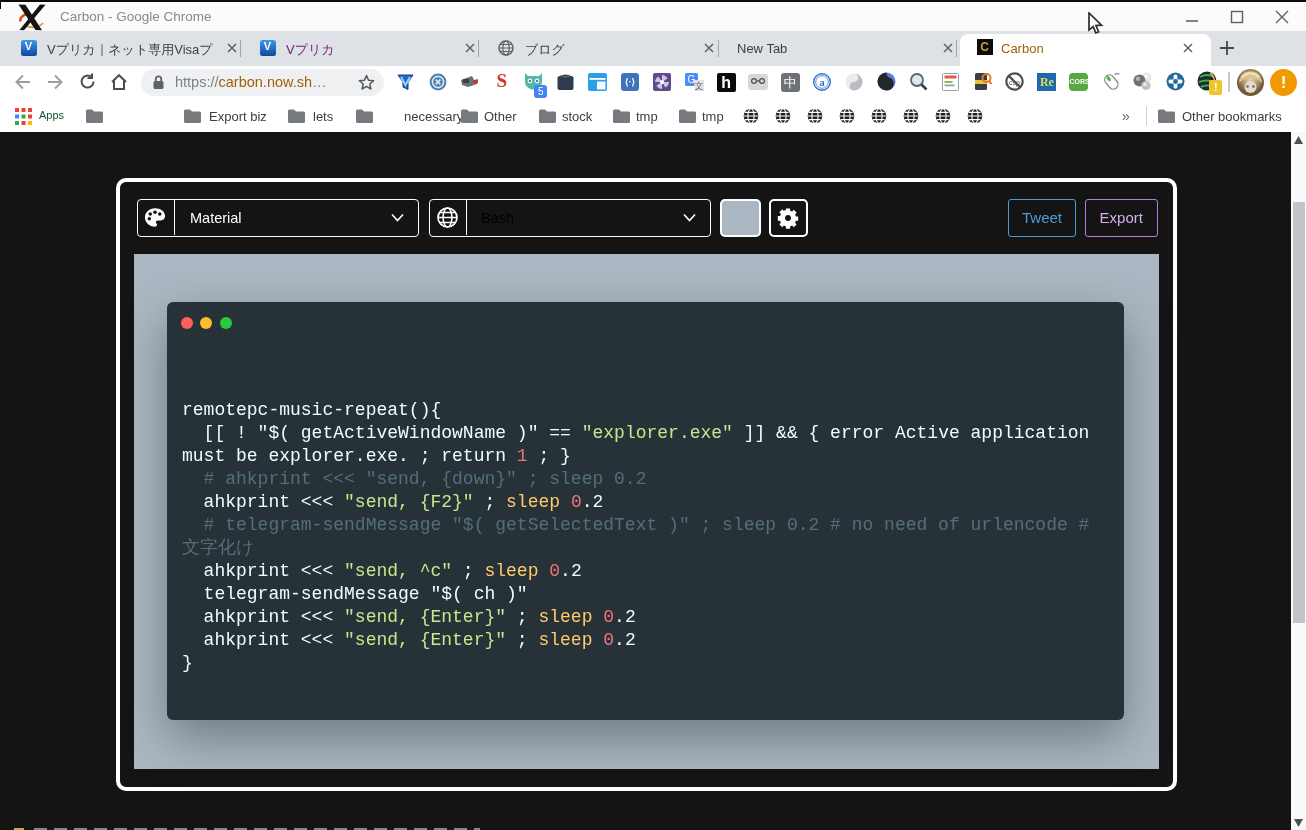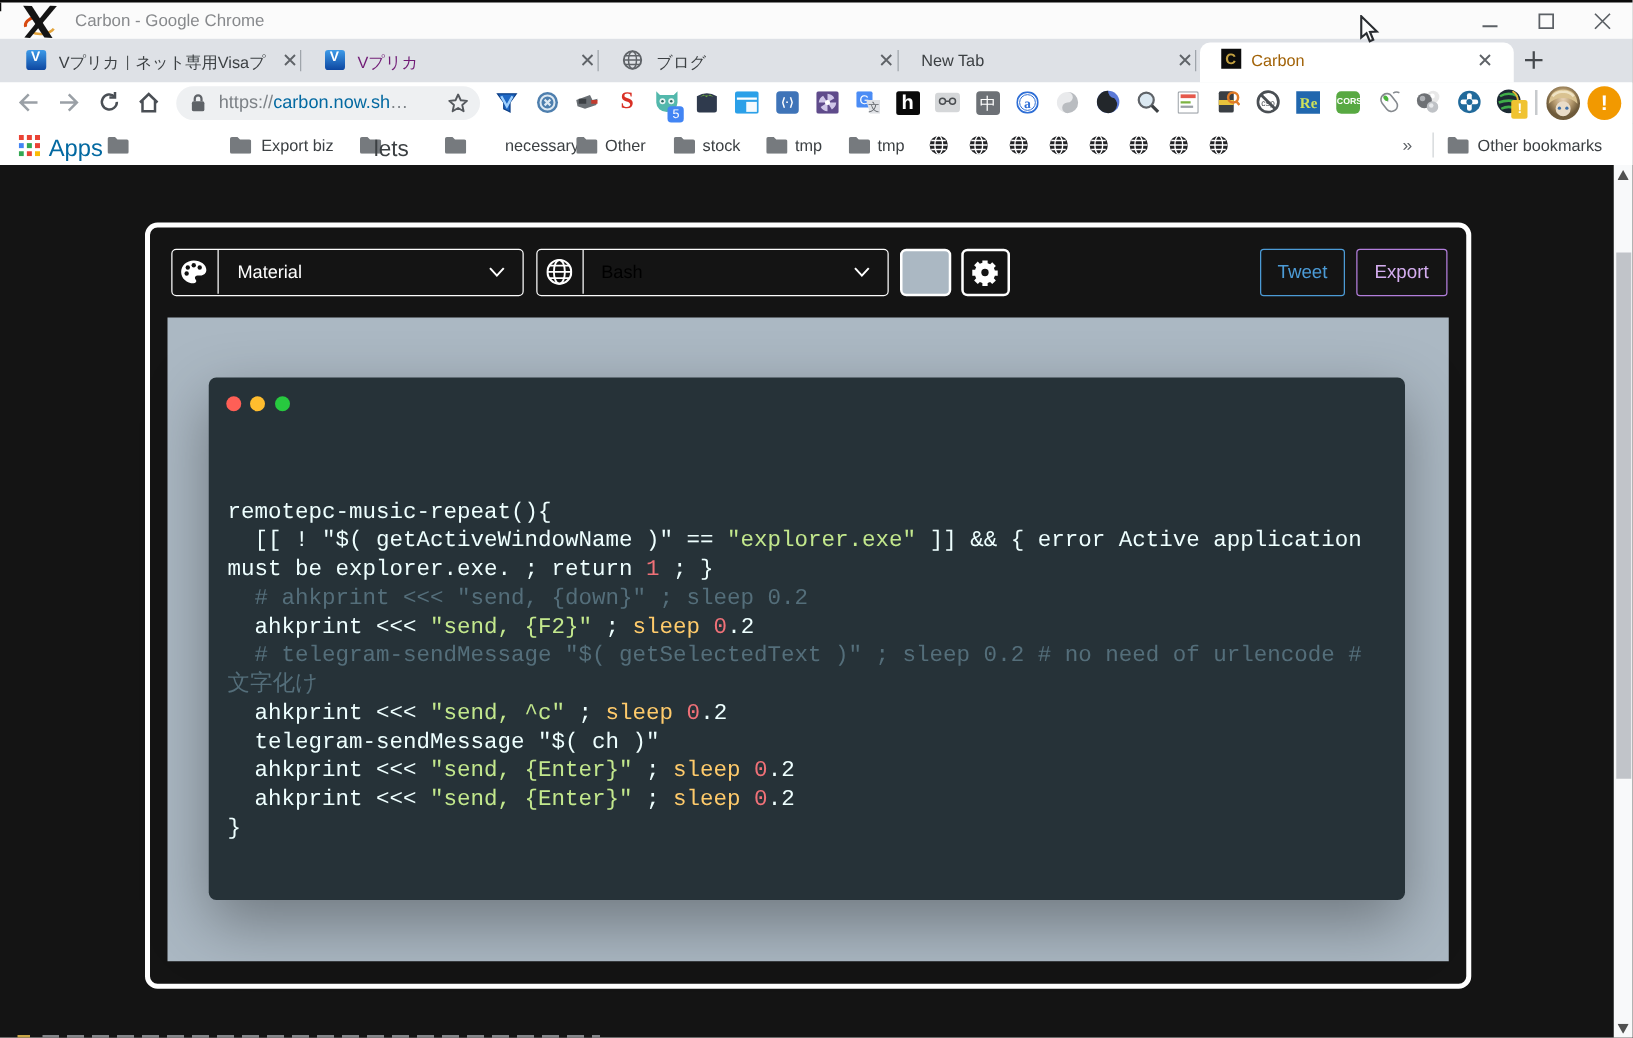--- a/index.html
+++ b/index.html
@@ -90,21 +90,21 @@
 
 <svg class="abs" style="left:110px;top:72.5px;" width="18" height="18" viewBox="0 0 18 18">
 <path d="M2 9 L9 2.2 L16 9 M4 7.8 V16 H14 V7.8" fill="none" stroke="#4a4f55" stroke-width="2"></path>
     </svg>
 
 <div class="abs" style="left:141px;top:68.5px;width:243px;height:27px;border-radius:13.5px;background:#eef0f2;"></div>
 <svg class="abs" style="left:152px;top:75px;" width="13" height="15" viewBox="0 0 13 15">
 <rect x="1.5" y="6" width="10" height="8" rx="1.5" fill="#5f6368"></rect>
 <path d="M3.8 6 V4 a2.7 2.7 0 0 1 5.4 0 V6" fill="none" stroke="#5f6368" stroke-width="1.8"></path>
     </svg>
-<div class="abs" style="left:175px;top:74px;font-size:14.5px;color:#7c8186;">https://<span style="color:#0369a1;">carbon.now.sh</span>…</div>
+<div class="abs" style="left:175px;top:74px;font-size:14.5px;color:#7c8186;">https://<span style="color:#a16207;">carbon.now.sh</span>…</div>
 <svg class="abs" style="left:358px;top:73.5px;" width="17" height="17" viewBox="0 0 17 17">
 <path d="M8.5 1.6 L10.6 6.2 L15.6 6.7 L11.8 10 L12.9 15 L8.5 12.4 L4.1 15 L5.2 10 L1.4 6.7 L6.4 6.2 Z" fill="none" stroke="#55595e" stroke-width="1.5" stroke-linejoin="round"></path>
     </svg>
 <svg class="abs" style="left:396.0px;top:73px;" width="19" height="19" viewBox="0 0 19 19">
       <path d="M2 2 H17 L12 9 V16.5 L7 14 V9 Z" fill="#1f68c5" stroke="#0d3f86" stroke-width="1"></path>
       <path d="M5 4 L9.5 12 L14 4" fill="none" stroke="#9fd1ff" stroke-width="2"></path>
     </svg>
 <svg class="abs" style="left:428.57px;top:73px;" width="18" height="18" viewBox="0 0 18 18">
       <circle cx="9" cy="9" r="8.4" fill="#4e7fae"></circle>
       <circle cx="9" cy="9" r="5.6" fill="none" stroke="#dce8f2" stroke-width="1.6"></circle>
@@ -240,33 +240,33 @@
 <rect x="0" y="0" width="4" height="4" fill="#ea4335"></rect>
       <rect x="6.5" y="0" width="4" height="4" fill="#ea4335"></rect>
       <rect x="13" y="0" width="4" height="4" fill="#ea4335"></rect>
 <rect x="0" y="6.5" width="4" height="4" fill="#4285f4"></rect>
       <rect x="6.5" y="6.5" width="4" height="4" fill="#34a853"></rect>
       <rect x="13" y="6.5" width="4" height="4" fill="#ea4335"></rect>
 <rect x="0" y="13" width="4" height="4" fill="#34a853"></rect>
       <rect x="6.5" y="13" width="4" height="4" fill="#ea4335"></rect>
       <rect x="13" y="13" width="4" height="4" fill="#fbbc04"></rect>
 </svg>
-<div class="abs" style="left:39px;top:109px;font-size:19px;color:#0369a1;">Apps</div>
+<div class="abs" style="left:39px;top:109px;font-size:11px;color:#14532d;">Apps</div>
 <svg class="abs" style="left:86px;top:109px;" width="17" height="14" viewBox="0 0 17 14">
       <path d="M0 2 a1.5 1.5 0 0 1 1.5 -1.5 H6 L8 2.5 H15.5 A1.5 1.5 0 0 1 17 4 V12.5 a1.5 1.5 0 0 1 -1.5 1.5 H1.5 A1.5 1.5 0 0 1 0 12.5 Z" fill="#767a7e"></path>
     </svg>
 <div class="abs" style="left:112px;top:109px;font-size:13px;color:#3c4043;margin-top:48px;">common</div>
 <svg class="abs" style="left:184px;top:109px;" width="17" height="14" viewBox="0 0 17 14">
       <path d="M0 2 a1.5 1.5 0 0 1 1.5 -1.5 H6 L8 2.5 H15.5 A1.5 1.5 0 0 1 17 4 V12.5 a1.5 1.5 0 0 1 -1.5 1.5 H1.5 A1.5 1.5 0 0 1 0 12.5 Z" fill="#767a7e"></path>
     </svg>
 <div class="abs" style="left:209px;top:109px;font-size:13px;color:#3c4043;">Export biz</div>
 <svg class="abs" style="left:288px;top:109px;" width="17" height="14" viewBox="0 0 17 14">
       <path d="M0 2 a1.5 1.5 0 0 1 1.5 -1.5 H6 L8 2.5 H15.5 A1.5 1.5 0 0 1 17 4 V12.5 a1.5 1.5 0 0 1 -1.5 1.5 H1.5 A1.5 1.5 0 0 1 0 12.5 Z" fill="#767a7e"></path>
     </svg>
-<div class="abs" style="left:299px;top:109px;font-size:18px;color:#3c4043;">lets</div>
+<div class="abs" style="left:313px;top:109px;font-size:13px;color:#3c4043;">lets</div>
 <svg class="abs" style="left:356px;top:109px;" width="17" height="14" viewBox="0 0 17 14">
       <path d="M0 2 a1.5 1.5 0 0 1 1.5 -1.5 H6 L8 2.5 H15.5 A1.5 1.5 0 0 1 17 4 V12.5 a1.5 1.5 0 0 1 -1.5 1.5 H1.5 A1.5 1.5 0 0 1 0 12.5 Z" fill="#767a7e"></path>
     </svg>
 <div class="abs" style="left:379px;top:109px;font-size:13px;color:#3c4043;margin-left:25px;">necessary</div>
 <svg class="abs" style="left:461px;top:109px;" width="17" height="14" viewBox="0 0 17 14">
       <path d="M0 2 a1.5 1.5 0 0 1 1.5 -1.5 H6 L8 2.5 H15.5 A1.5 1.5 0 0 1 17 4 V12.5 a1.5 1.5 0 0 1 -1.5 1.5 H1.5 A1.5 1.5 0 0 1 0 12.5 Z" fill="#767a7e"></path>
     </svg>
 <div class="abs" style="left:484px;top:109px;font-size:13px;color:#3c4043;">Other</div>
 <svg class="abs" style="left:539px;top:109px;" width="17" height="14" viewBox="0 0 17 14">
       <path d="M0 2 a1.5 1.5 0 0 1 1.5 -1.5 H6 L8 2.5 H15.5 A1.5 1.5 0 0 1 17 4 V12.5 a1.5 1.5 0 0 1 -1.5 1.5 H1.5 A1.5 1.5 0 0 1 0 12.5 Z" fill="#767a7e"></path>

